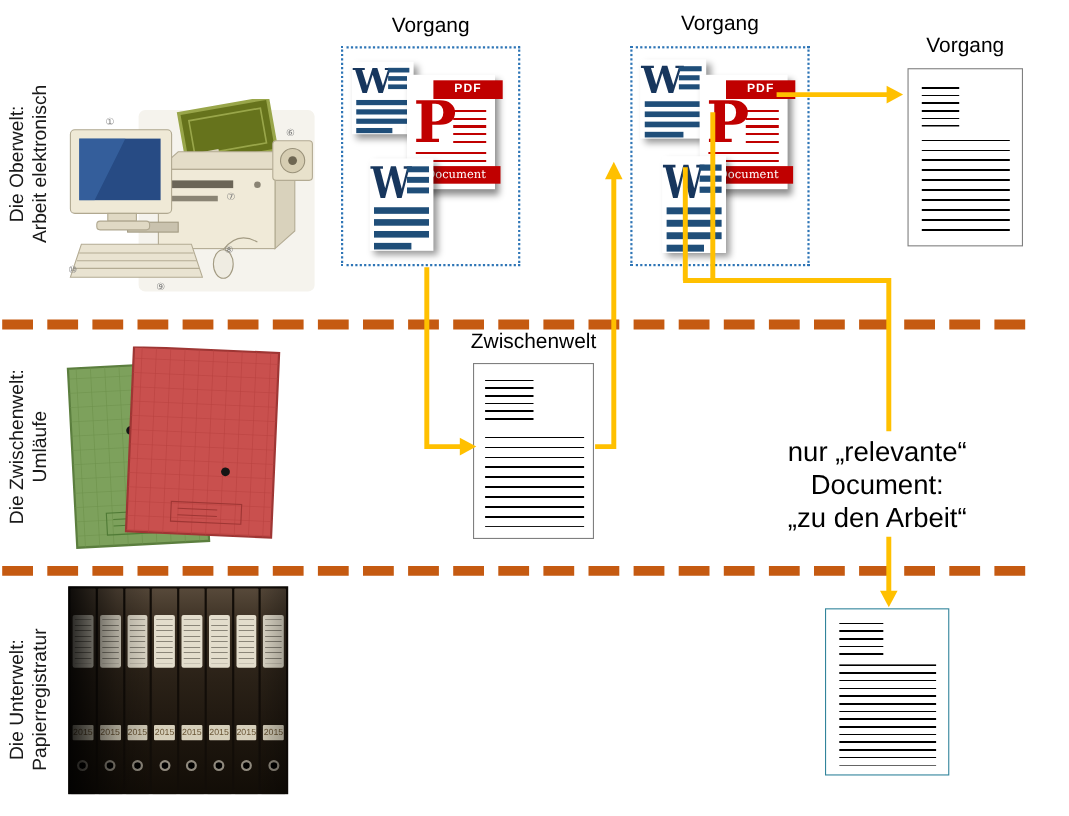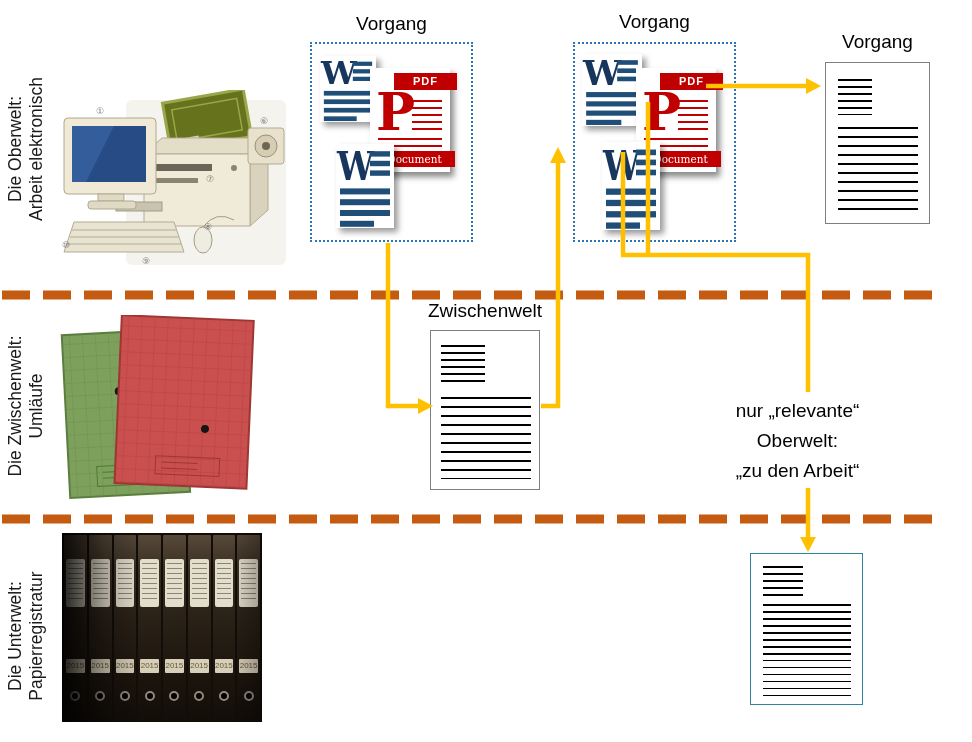--- a/index.html
+++ b/index.html
@@ -35,21 +35,21 @@
   .pdf-foot{position:absolute;bottom:5px;left:4px;right:-5px;height:16px;background:#C00000;
             color:#fff;font-family:"DejaVu Serif",serif;font-size:10.5px;text-align:center;line-height:16px;}
 
   
   .paper{position:absolute;background:#fff;border:1px solid #7f7f7f;box-sizing:border-box;}
   .paper.blue{border-color:#31849B;}
   .lines-7{position:absolute;background:repeating-linear-gradient(to bottom,#000 0,#000 1.5px,transparent 1.5px,transparent 7px);}
   .lines-9{position:absolute;background:repeating-linear-gradient(to bottom,#000 0,#000 1.6px,transparent 1.6px,transparent 9px);}
 
   
-  .annotation{position:absolute;font-size:19px;line-height:30px;text-align:center;}
+  .annotation{position:absolute;font-size:25px;line-height:30px;text-align:center;}
 
   
   .binders{position:absolute;left:62px;top:533px;width:200px;height:189px;background:#120d08;
            display:flex;gap:2px;padding:2px 2px 0 2px;box-sizing:border-box;overflow:hidden;}
   .spine{position:relative;flex:1;border-radius:1px;
          background:linear-gradient(180deg,#57493a 0%,#3a2f22 18%,#2a2117 45%,#1c150d 75%,#120d07 100%);}
   .spine .lbl{position:absolute;top:24px;left:2px;right:2px;height:48px;background:#e3ddcc;
               border-radius:2px;padding:4px 2px;box-sizing:border-box;}
   .spine .lbl-lines{width:100%;height:100%;
               background:repeating-linear-gradient(to bottom,#8a8578 0,#8a8578 1px,transparent 1px,transparent 5px);}
@@ -315,21 +315,21 @@
     <div class="lines-9" style="left:10px;top:66px;width:90px;height:82px;"></div>
   </div>
 
   <div class="paper blue" style="left:750px;top:553px;width:113px;height:152px;">
     <div class="lines-7" style="left:12px;top:12px;width:40px;height:30px;"></div>
     <div class="lines-7" style="left:12px;top:50px;width:88px;height:92px;"></div>
   </div>
 
   <div class="annotation" style="left:700px;top:396px;width:195px;">
     <div>nur „relevante“</div>
-    <div>Oberwelt:</div>
+    <div>Document:</div>
     <div>„zu den Arbeit“</div>
   </div>
 
   <svg class="overlay" viewBox="0 0 972 742">
 
     <line x1="2" y1="295" x2="938" y2="295" stroke="#C55A11" stroke-width="9" stroke-dasharray="28 13"></line>
     <line x1="2" y1="519" x2="938" y2="519" stroke="#C55A11" stroke-width="9" stroke-dasharray="28 13"></line>
 
     <g stroke="#FFC000" stroke-width="4.5" fill="none">
 

